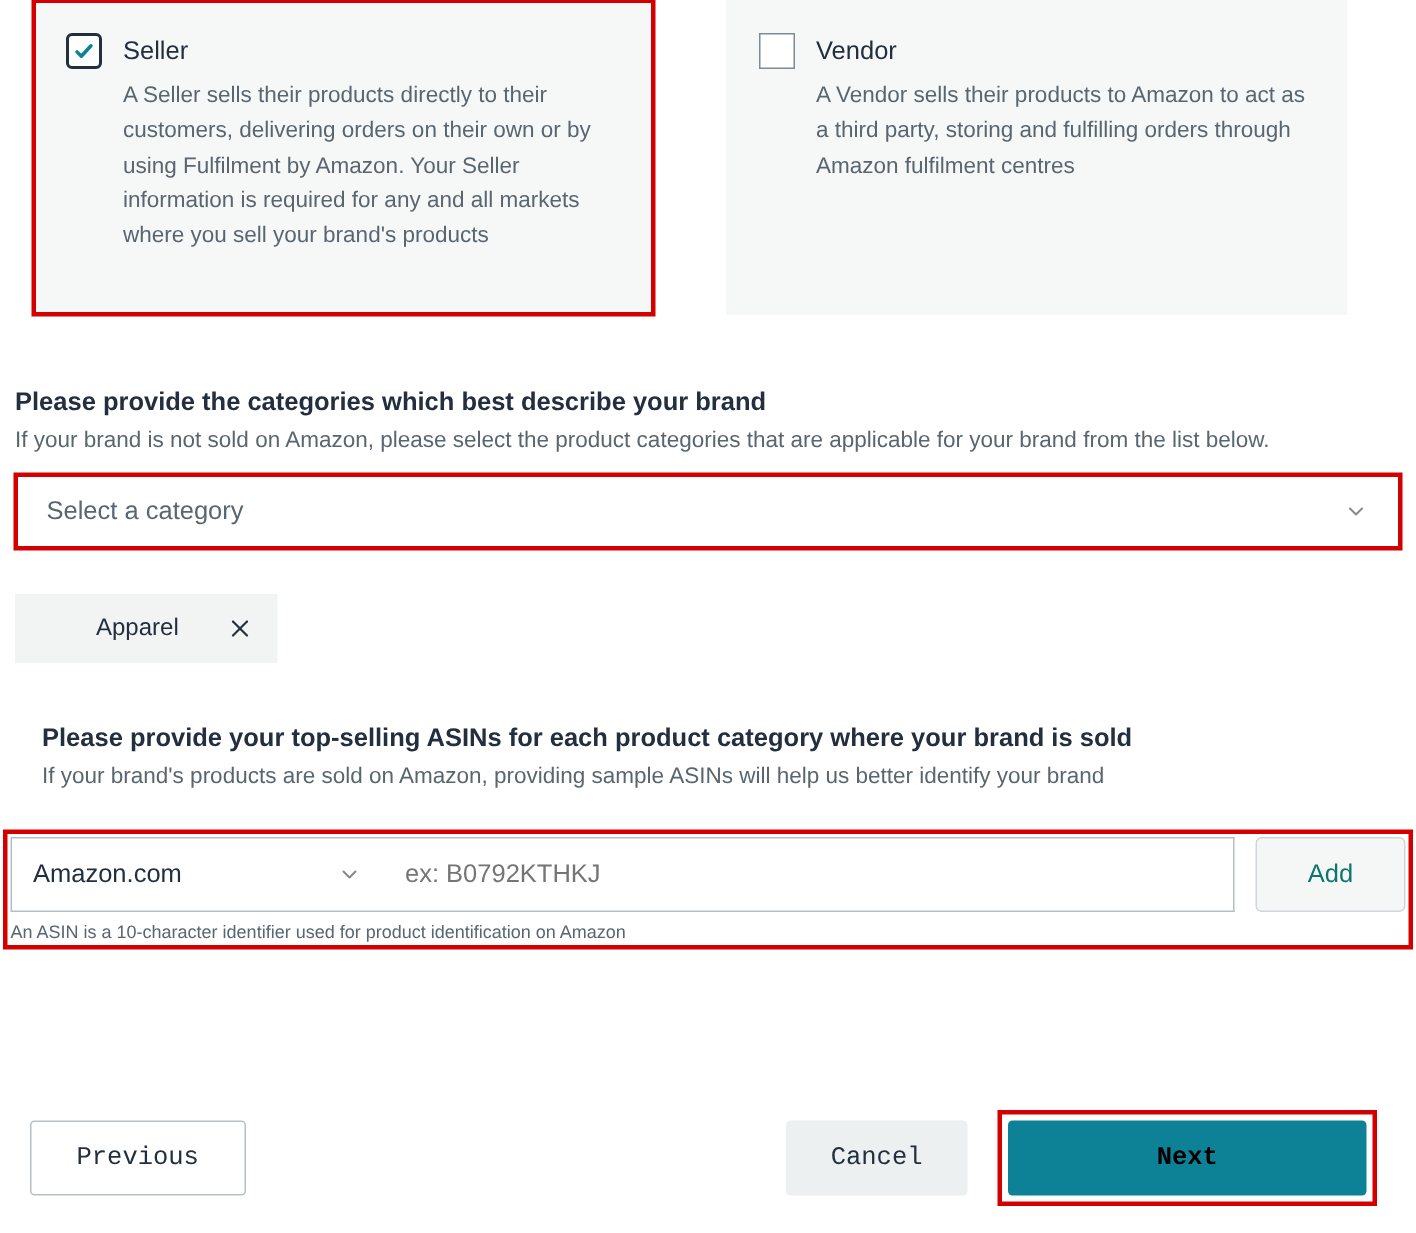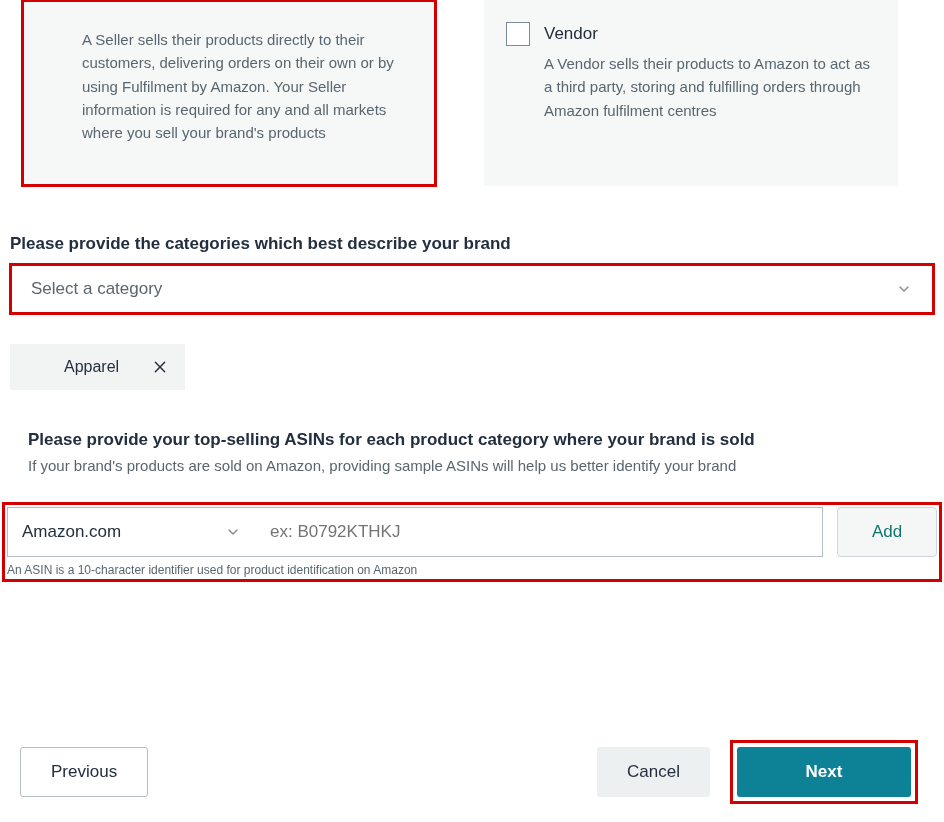--- a/index.html
+++ b/index.html
@@ -184,69 +184,79 @@
   }
   .btn {
     height: 50px;
     padding: 0 30px;
     font-size: 17px;
     border-radius: 3px;
     cursor: pointer;
     display: inline-flex;
     align-items: center;
     justify-content: center;
+    font-family: Liberation Mono, monospace;
   }
   .btn-prev {
     border: 1px solid #b7bfc6;
     background: #fff;
     color: #232f3e;
   }
   .btn-cancel {
     border: none;
     background: #ecf0f0;
     color: #232f3e;
     margin-left: auto;
   }
   .btn-next {
     border: none;
     background: #0d8296;
-    color: #ffffff;
+    color: #000000;
     font-weight: 600;
     margin-left: 20px;
-    width: 174px;
+    width: 239px;
   }
   .next-highlight {
     display:inline-block;
     border:3px solid #d40000;
     margin-left:20px;
     padding: 4px;
   }
   .next-highlight .btn-next{ margin-left:0;}
 </style>
 </head>
 <body>
 
 
 
 <div class="option-cards">
   <div class="option-card highlight-red">
+    <div class="card-header">
+      <span class="checkbox-box checked">
+        <svg class="checkmark" viewBox="0 0 24 24" fill="none" stroke="#0d8296" stroke-width="4" stroke-linecap="round" stroke-linejoin="round">
+            <polyline points="4 13 9 18 20 6"></polyline>
+          </svg>
+      </span>
+      <span class="card-title">Seller</span>
+    </div>
     <div class="card-desc">A Seller sells their products directly to their customers, delivering orders on their own or by using Fulfilment by Amazon. Your Seller information is required for any and all markets where you sell your brand's products</div>
   </div>
 
   <div class="option-card">
     <div class="card-header">
       <span class="checkbox-box unchecked"></span>
       <span class="card-title">Vendor</span>
     </div>
     <div class="card-desc">A Vendor sells their products to Amazon to act as a third party, storing and fulfilling orders through Amazon fulfilment centres</div>
   </div>
 </div>
 
 <div class="section">
   <div class="section-heading">Please provide the categories which best describe your brand</div>
+  <div class="section-sub">If your brand is not sold on Amazon, please select the product categories that are applicable for your brand from the list below.</div>
 
   <div class="select-wrap highlight-red">
     <span class="select-placeholder">Select a category</span>
     <span class="chevron">
       <svg width="16" height="16" viewBox="0 0 24 24" fill="none" stroke="#6f7b84" stroke-width="2" stroke-linecap="round" stroke-linejoin="round">
           <polyline points="6 9 12 15 18 9"></polyline>
         </svg>
     </span>
   </div>
 </div>

